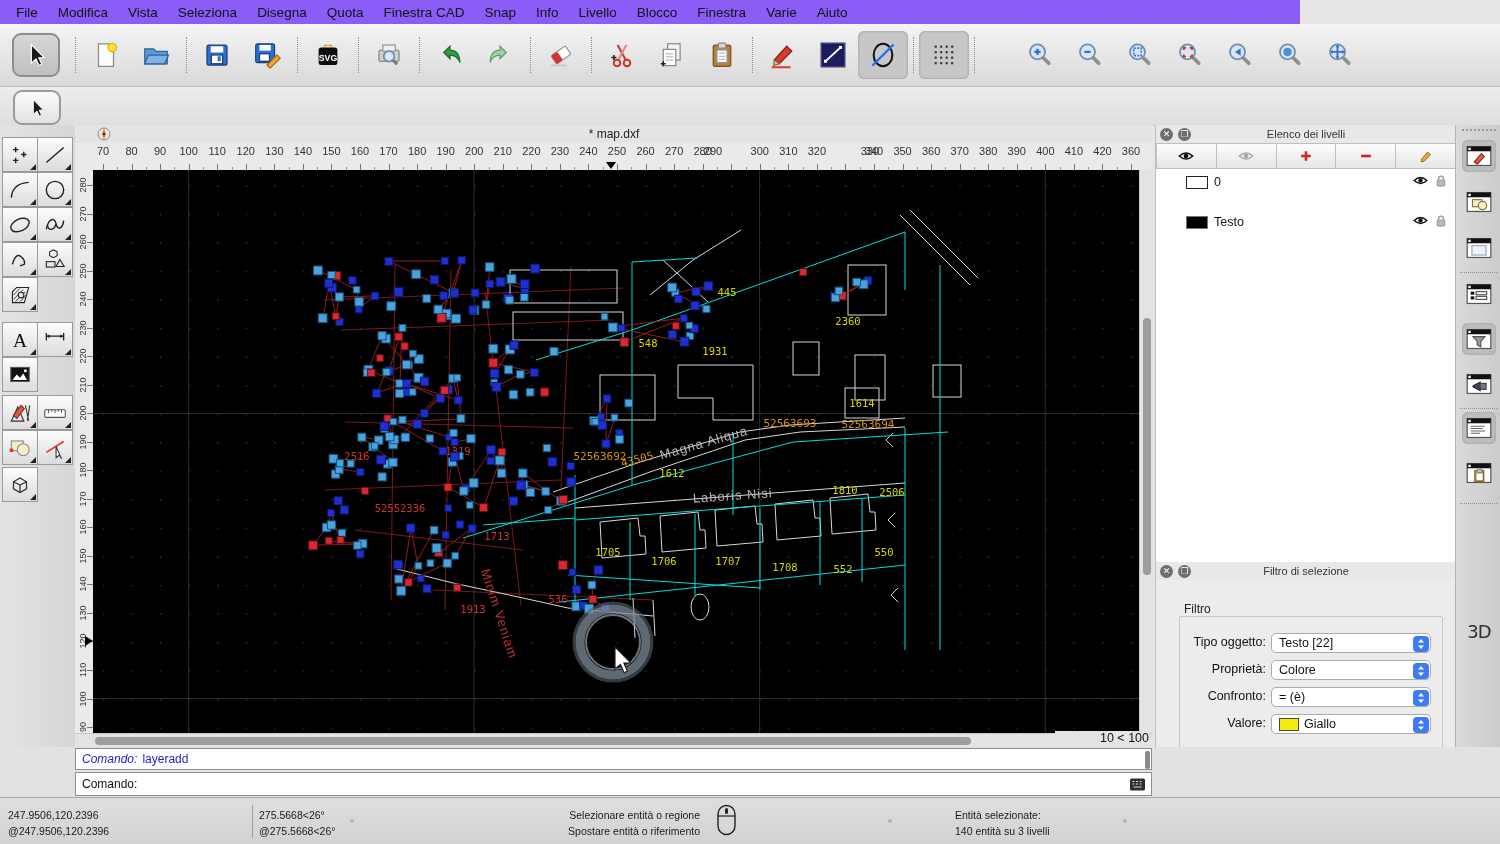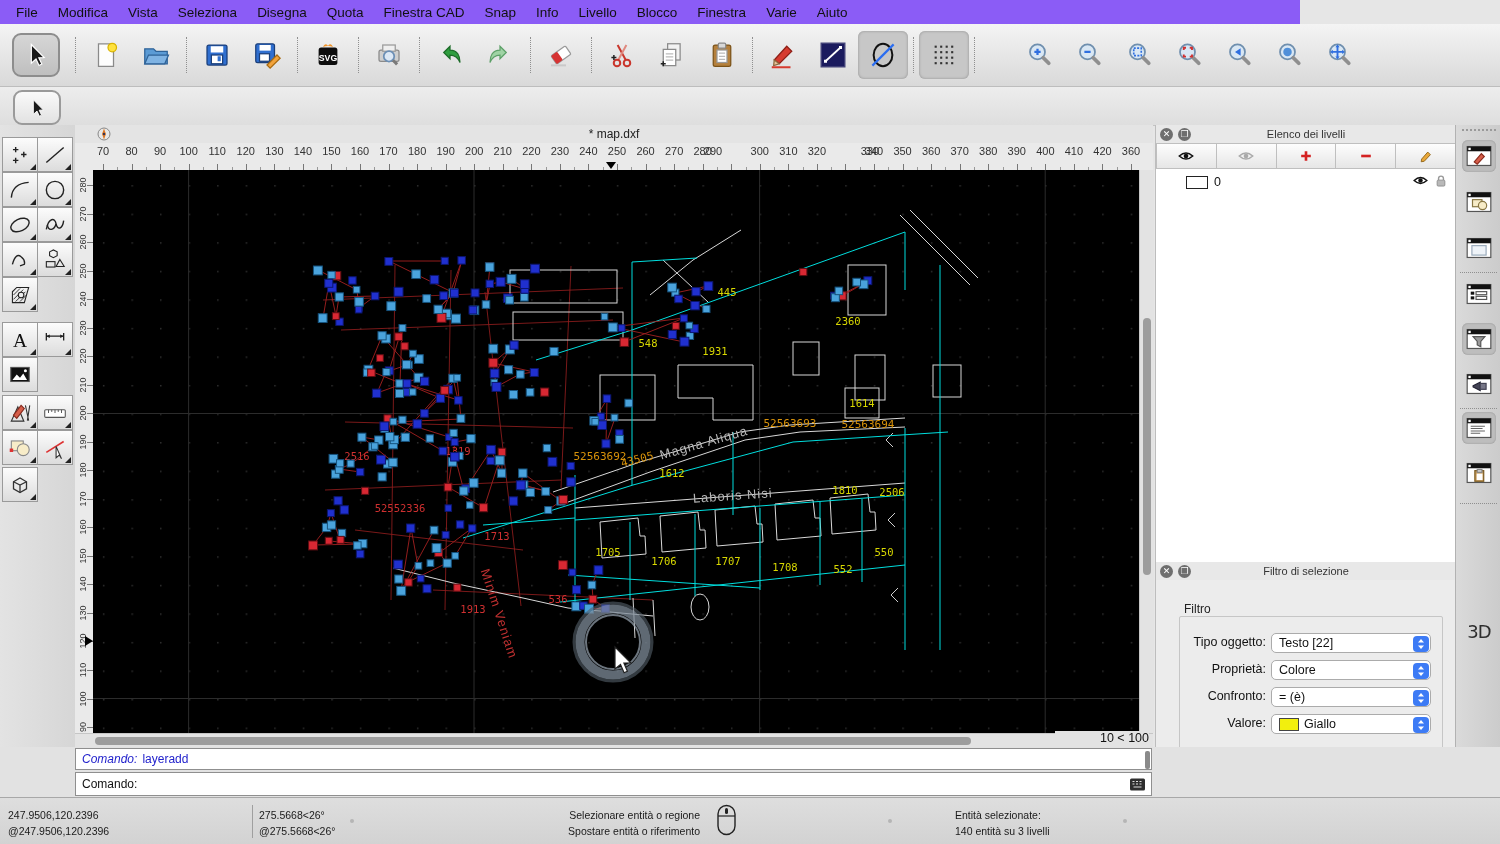--- a/index.html
+++ b/index.html
@@ -1023,20 +1023,34 @@
           <span><svg width="17" height="13" viewBox="0 0 16 12">
               <path d="M2 6 Q8 0.5 14 6 Q8 11.5 2 6Z" fill="none" stroke="#111" stroke-width="1.3"></path>
               <circle cx="8" cy="6" r="2.1" fill="#111"></circle>
             </svg></span>
           <span><svg width="14" height="14" viewBox="0 0 16 16">
               <path d="M5.2 7 V5.2 a2.8 2.8 0 0 1 5.6 0 V7" fill="none" stroke="#999" stroke-width="1.6"></path>
               <rect x="3.6" y="7" width="8.8" height="6.8" rx="1.2" fill="#b9b9b9" stroke="#8a8a8a"></rect>
             </svg></span>
         </div>
       </div>
+      <div class="layrow" style="top: 43px;">
+        <div class="lswatch" style="background: rgb(0, 0, 0);"></div>
+        <span>Testo</span>
+        <div class="layicons">
+          <span><svg width="17" height="13" viewBox="0 0 16 12">
+              <path d="M2 6 Q8 0.5 14 6 Q8 11.5 2 6Z" fill="none" stroke="#111" stroke-width="1.3"></path>
+              <circle cx="8" cy="6" r="2.1" fill="#111"></circle>
+            </svg></span>
+          <span><svg width="14" height="14" viewBox="0 0 16 16">
+              <path d="M5.2 7 V5.2 a2.8 2.8 0 0 1 5.6 0 V7" fill="none" stroke="#999" stroke-width="1.6"></path>
+              <rect x="3.6" y="7" width="8.8" height="6.8" rx="1.2" fill="#b9b9b9" stroke="#8a8a8a"></rect>
+            </svg></span>
+        </div>
+      </div>
     </div>
   <div class="phead" style="top:437px">
     <div class="pcirc" style="left:4px">✕</div>
     <div class="pcirc" style="left:22px">❐</div>
     <span>Filtro di selezione</span>
   </div>
   <div id="fbody">
     <div id="fglabel2" style="position:absolute;left:28px;top:22px;font-size:12px;color:#222">Filtro</div>
     <div id="fgroup"></div>
   <div class="flabel" style="top: 55px; left: 0px;">Tipo oggetto:</div>

